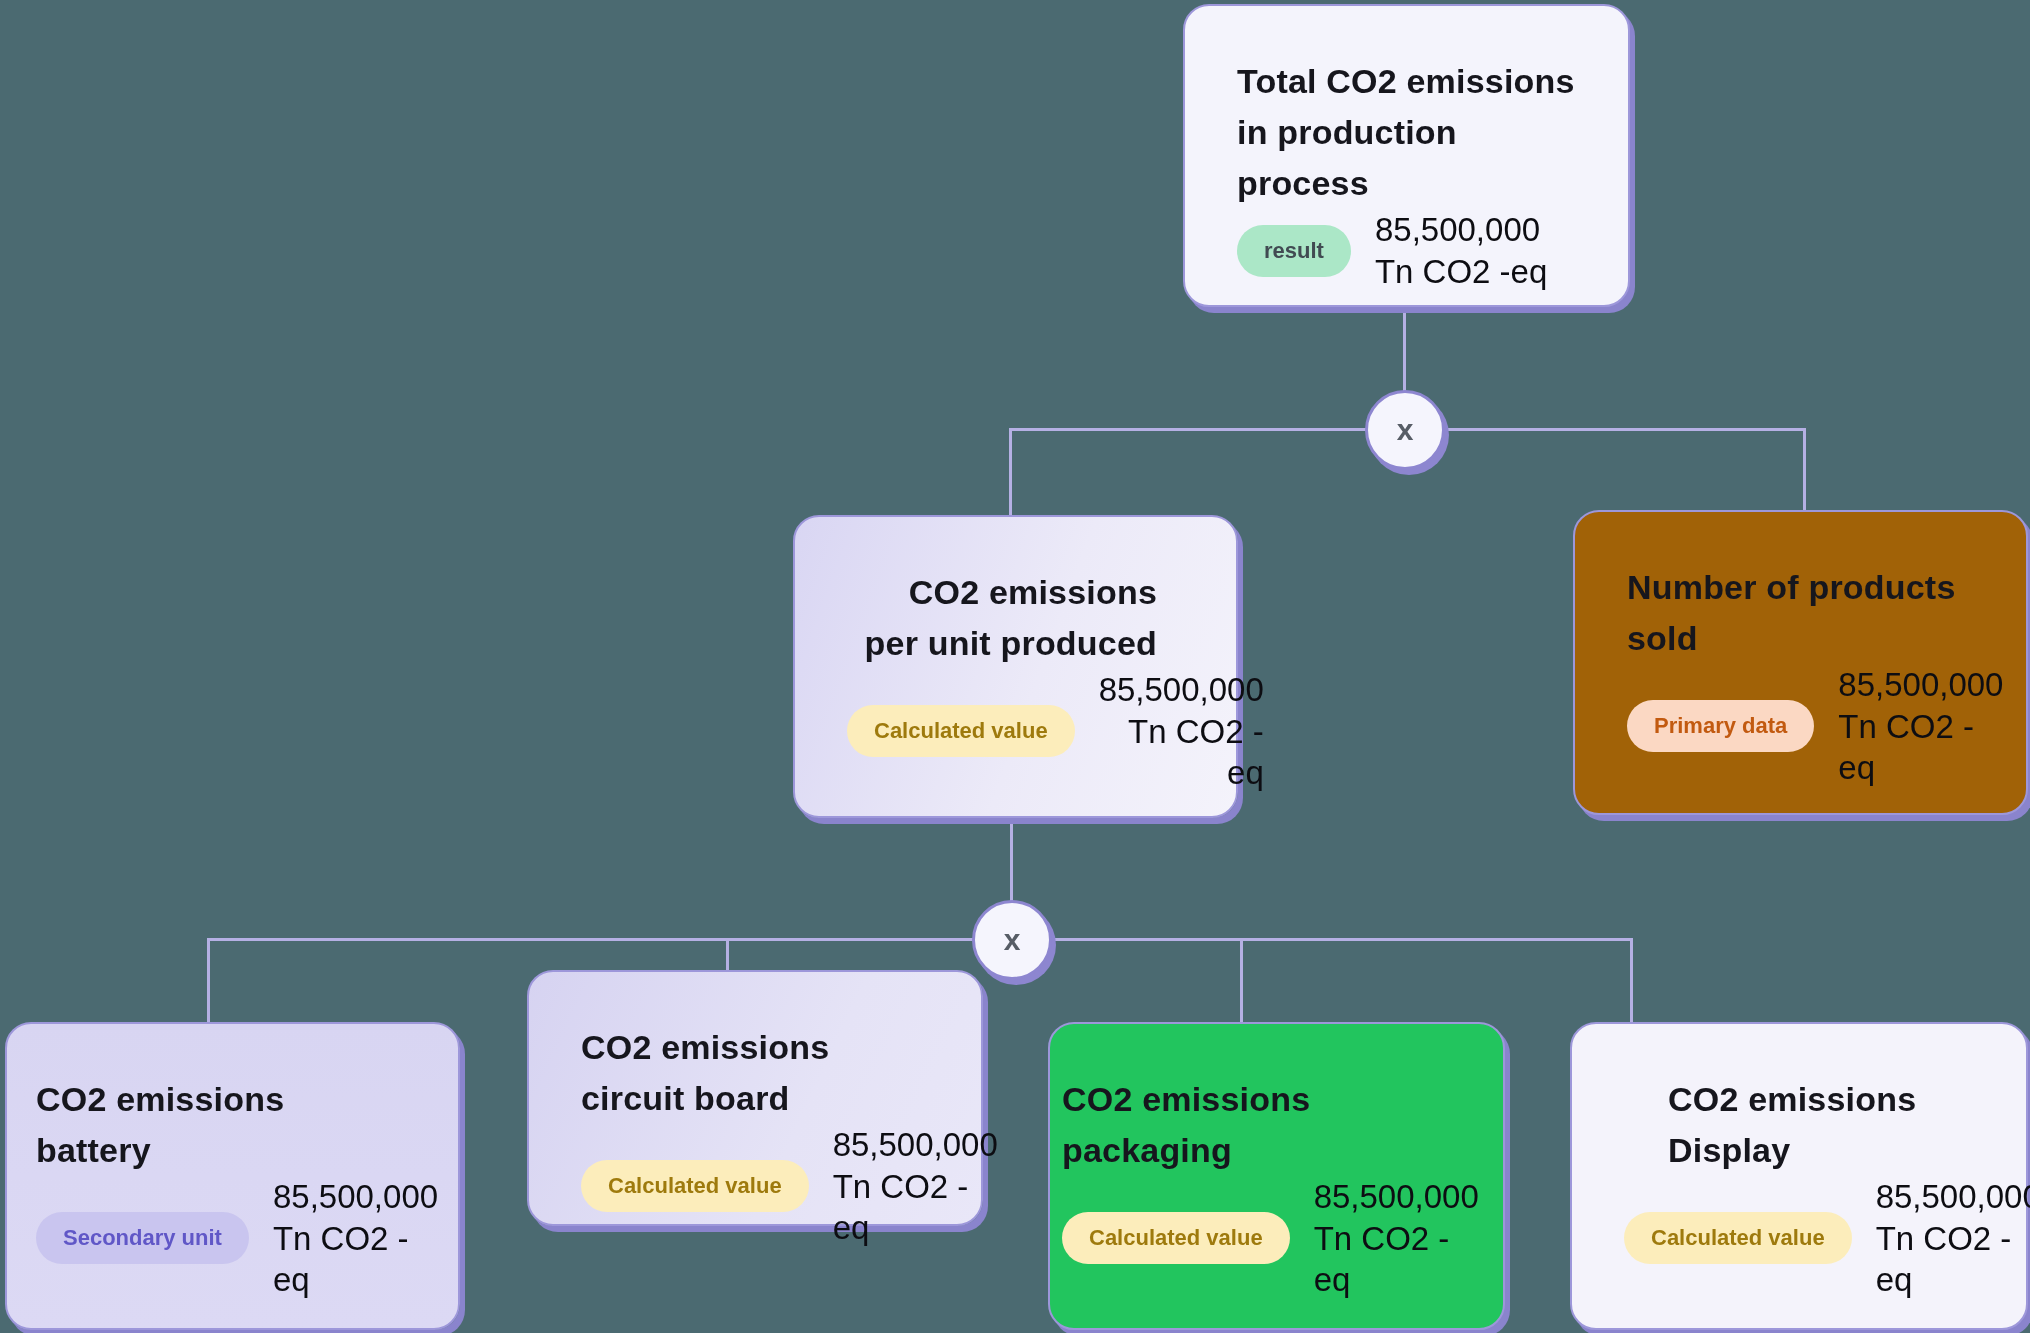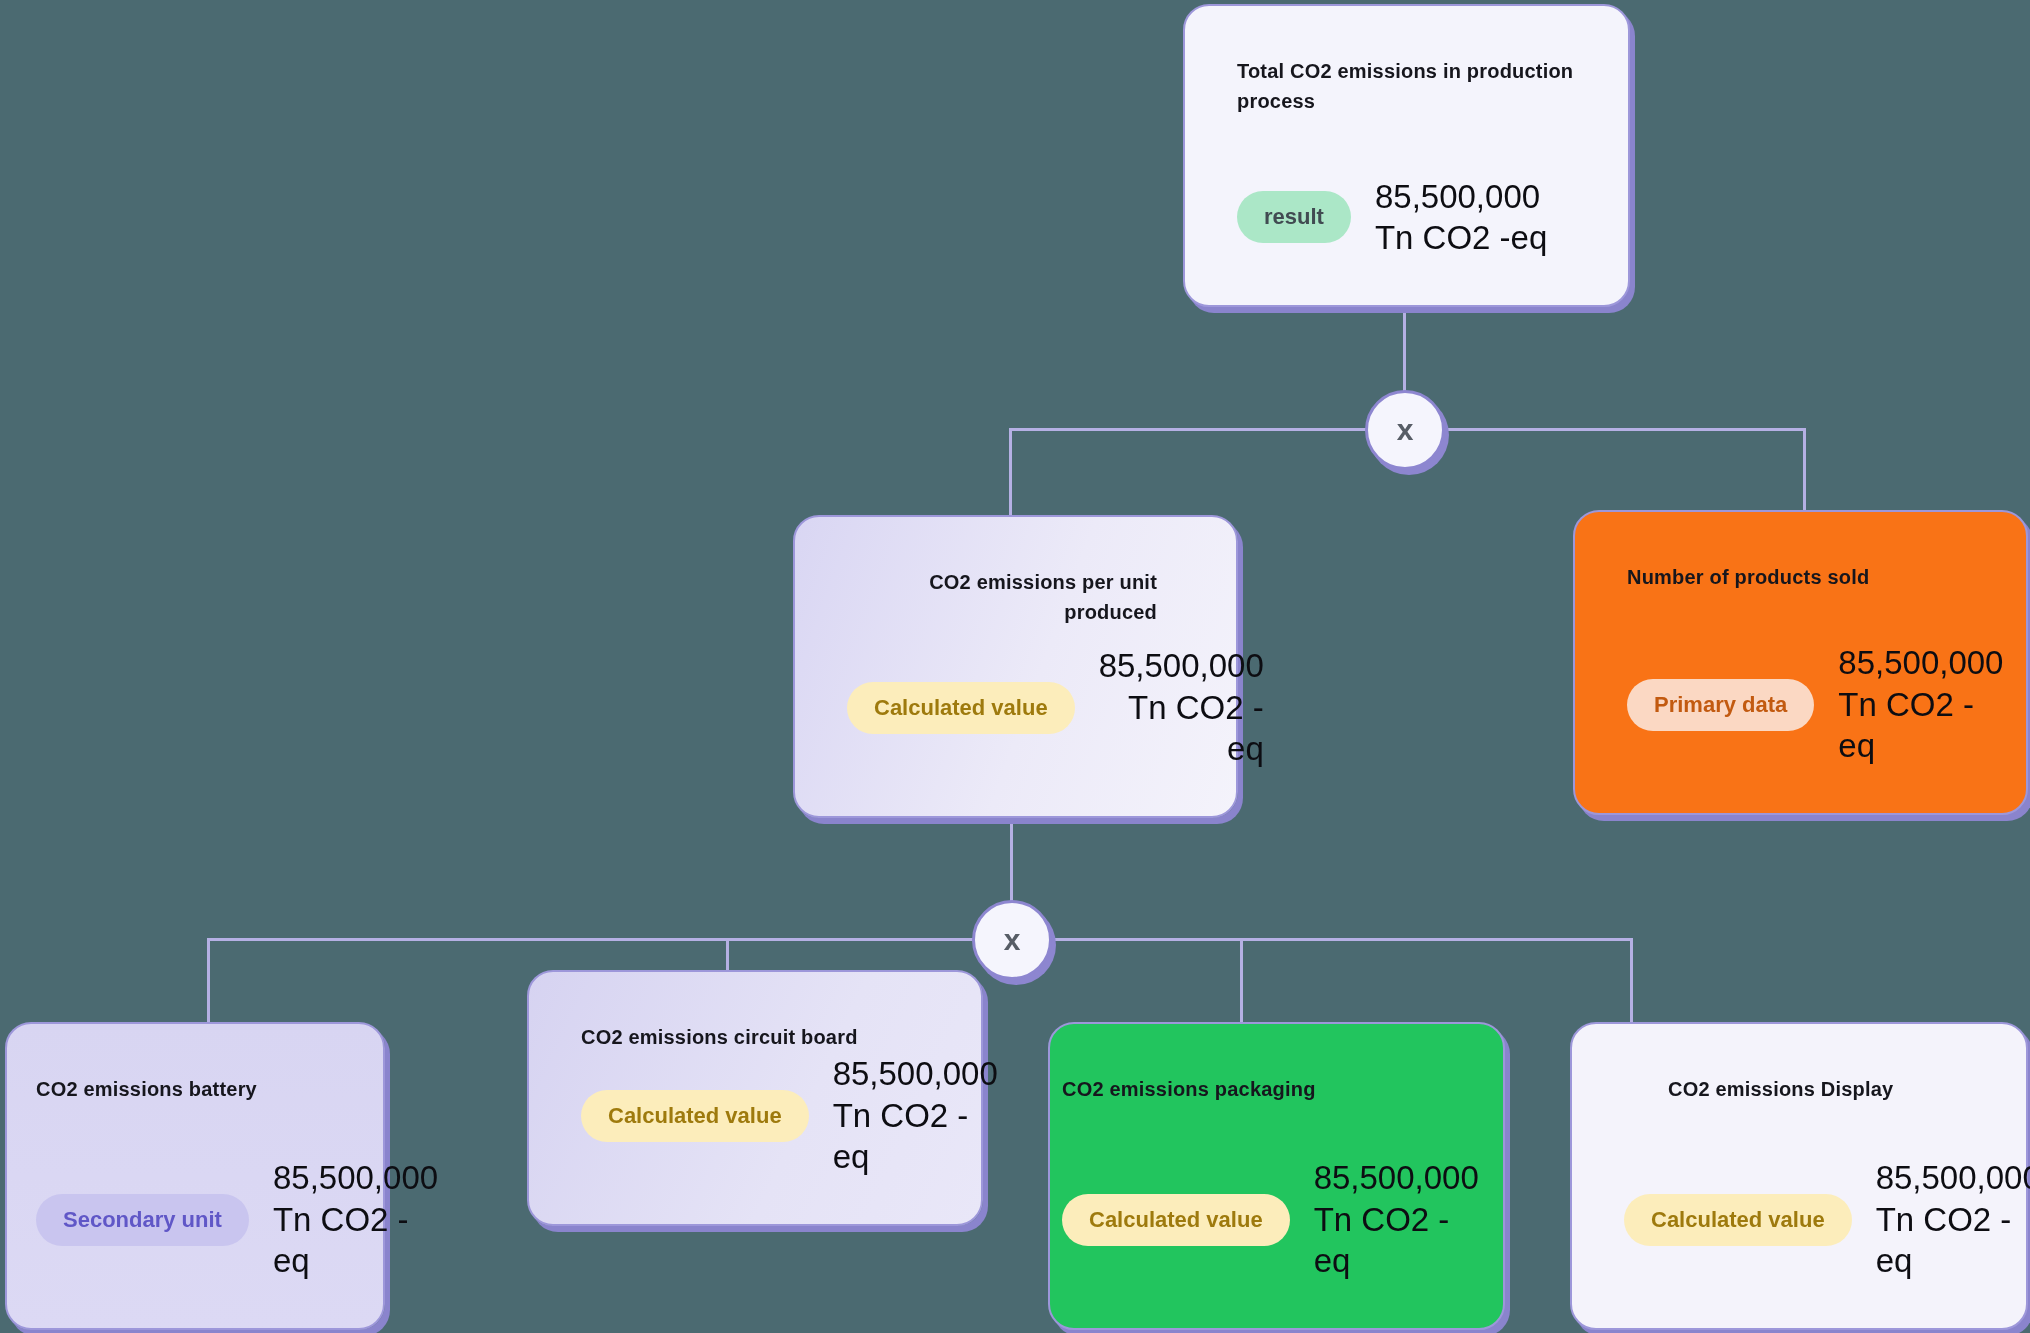--- a/index.html
+++ b/index.html
@@ -35,21 +35,21 @@
     box-sizing:border-box;
     border-radius:26px;
     border:2px solid #9d97da;
     box-shadow:5px 6px 0 #8a84cd;
     padding:50px 52px 46px 52px;
     display:flex;flex-direction:column;
     z-index:2;
   }
   .card-title{
     font-weight:bold;
-    font-size:20px;
+    font-size:34px;
     line-height:1.5;
     color:#16161d;
     letter-spacing:0.2px;
   }
   .meta-row{
     margin-top:auto;
     display:flex;align-items:center;gap:24px;
   }
   .badge{
     border-radius:32px;
@@ -60,22 +60,22 @@
   }
   .badge-result{background:#abe7c7;color:#414b52;}
   .badge-calculated{background:#fcedbb;color:#9e7a0d;}
   .badge-primary{background:#fbd8c3;color:#c25a10;}
   .badge-secondary{background:#c9c5ef;color:#6057c7;}
   .value{font-size:33px;line-height:1.26;color:#0d0d12;}
 
   
   .card-total    {left:1183px;top:4px;   width:447px;height:303px;background:#f4f4fc;}
   .card-per-unit {left:793px; top:515px; width:445px;height:303px;background:linear-gradient(110deg,#d9d6f3 0%,#eceaf8 55%,#f4f3fb 100%);text-align:right;}
-  .card-products {left:1573px;top:510px; width:455px;height:305px;background:#f97316;}
-  .card-battery  {left:5px;   top:1022px;width:380px;height:308px;background:linear-gradient(180deg,#d8d5f2 0%,#dcd9f4 100%);padding-left:29px;}
+  .card-products {left:1573px;top:510px; width:455px;height:305px;background:#a16207;}
+  .card-battery  {left:5px;   top:1022px;width:455px;height:308px;background:linear-gradient(180deg,#d8d5f2 0%,#dcd9f4 100%);padding-left:29px;}
   .card-circuit  {left:527px; top:970px;width:456px;height:256px;background:linear-gradient(115deg,#d6d3f1 0%,#e5e3f6 60%,#e9e7f8 100%);}
   .card-packaging{left:1048px;top:1022px;width:457px;height:308px;background:#22c55e;padding-left:12px;}
   .card-display  {left:1570px;top:1022px;width:458px;height:308px;background:#f4f3fb;}
 
   .t-total    {max-width:360px;}
   .t-per-unit {max-width:310px;}
   .t-products {max-width:330px;}
   .t-battery  {max-width:270px;}
   .t-circuit  {max-width:370px;}
   .t-packaging{max-width:280px;}

